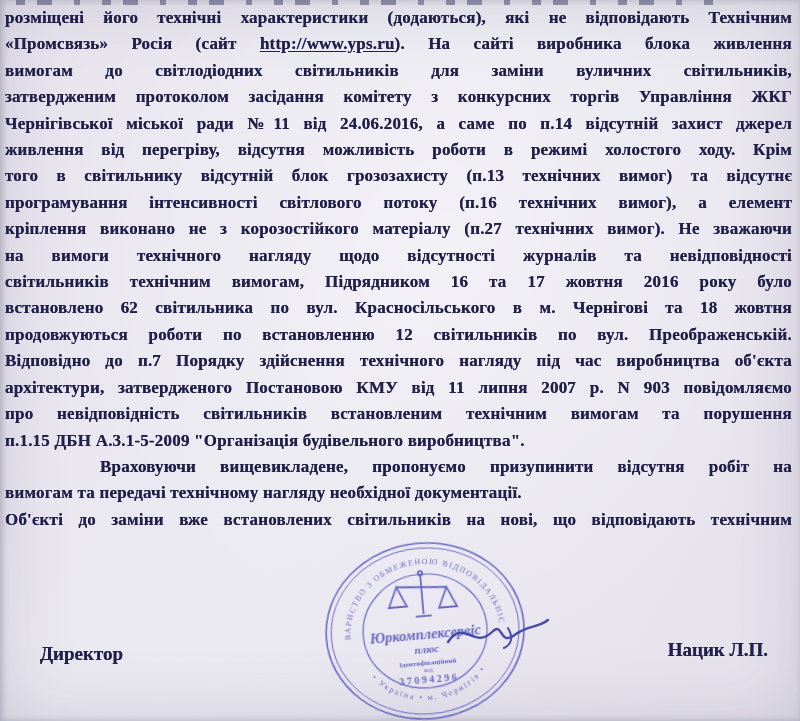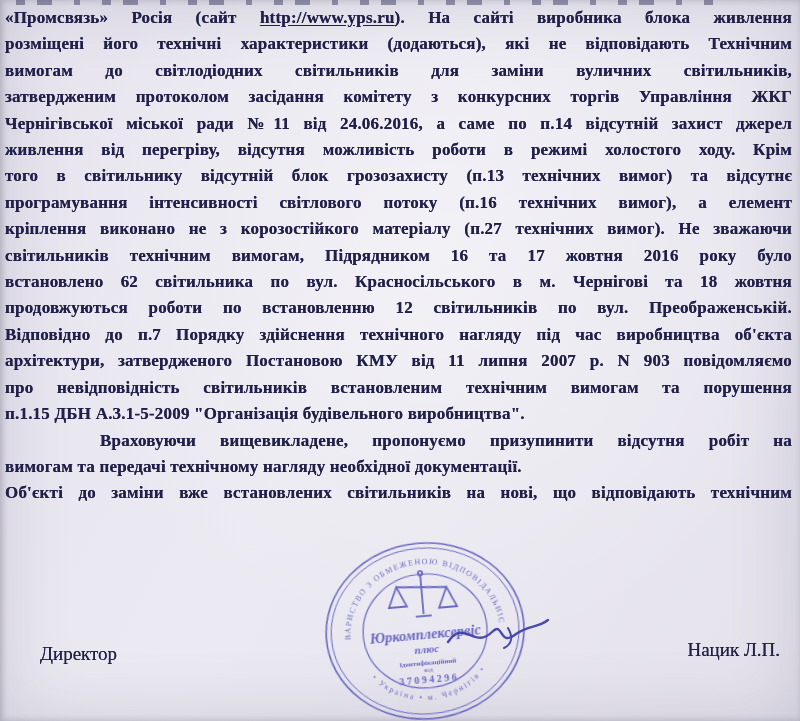--- a/index.html
+++ b/index.html
@@ -25,49 +25,50 @@
     position:absolute;top:5px;left:5px;right:8px;
     font-size:17px;font-weight:bold;line-height:26.4px;letter-spacing:.2px;
     text-shadow:0 0 .6px rgba(28,28,70,.85);
   }
   .line{text-align:justify;text-align-last:justify;}
   .line.left{text-align:left;text-align-last:left;}
   .url{text-decoration:underline;text-underline-offset:2px;}
   .sig-row{
     position:absolute;top:643px;left:40px;right:16px;
     display:flex;justify-content:space-between;align-items:flex-start;
-    font-size:19px;font-weight:normal;text-shadow:0 0 .6px rgba(28,28,70,.85);
+    font-size:19px;font-weight:bold;text-shadow:0 0 .6px rgba(28,28,70,.85);
   }
-  .sig-row .name{margin-right:4px;margin-top:-4px;}
+  .sig-row .name{margin-right:16px;margin-top:-4px;}
   .stamp{
     position:absolute;left:320px;top:538px;width:210px;height:184px;
     transform:rotate(-5deg);
     filter:blur(.35px);
     opacity:.82;
   }
   .stamp text{font-family:"Liberation Serif", serif;}
   .sig-overlay{position:absolute;left:438px;top:598px;width:120px;height:72px;opacity:.9;}
 </style>
 </head>
 <body>
 
 <div class="page">
 
   <div class="remnant"></div>
 
   <div class="doc-text" id="doc-text">
+      <div class="line">розміщені його технічні характеристики (додаються), які не відповідають Технічним</div>
       <div class="line"><span>«Промсвязь» Росія (сайт </span><span class="url">http://www.yps.ru</span><span>). На сайті виробника блока живлення</span></div>
-      <div class="line">розміщені його технічні характеристики (додаються), які не відповідають Технічним</div>
       <div class="line">вимогам до світлодіодних світильників для заміни вуличних світильників,</div>
       <div class="line">затвердженим протоколом засідання комітету з конкурсних торгів Управління ЖКГ</div>
       <div class="line">Чернігівської міської ради №11 від 24.06.2016, а саме по п.14 відсутній захист джерел</div>
       <div class="line">живлення від перегріву, відсутня можливість роботи в режимі холостого ходу. Крім</div>
       <div class="line">того в світильнику відсутній блок грозозахисту (п.13 технічних вимог) та відсутнє</div>
       <div class="line">програмування інтенсивності світлового потоку (п.16 технічних вимог), а елемент</div>
       <div class="line">кріплення виконано не з корозостійкого матеріалу (п.27 технічних вимог). Не зважаючи</div>
+      <div class="line">на вимоги технічного нагляду щодо відсутності журналів та невідповідності</div>
       <div class="line">світильників технічним вимогам, Підрядником 16 та 17 жовтня 2016 року було</div>
       <div class="line">встановлено 62 світильника по вул. Красносільського в м. Чернігові та 18 жовтня</div>
       <div class="line">продовжуються роботи по встановленню 12 світильників по вул. Преображенській.</div>
       <div class="line">Відповідно до п.7 Порядку здійснення технічного нагляду під час виробництва об'єкта</div>
       <div class="line">архітектури, затвердженого Постановою КМУ від 11 липня 2007 р. N 903 повідомляємо</div>
       <div class="line">про невідповідність світильників встановленим технічним вимогам та порушення</div>
       <div class="line left">п.1.15 ДБН А.3.1-5-2009 "Організація будівельного виробництва".</div>
       <div class="line" style="text-indent: 95px;">Враховуючи вищевикладене, пропонуємо призупинити відсутня робіт на</div>
       <div class="line left">вимогам та передачі технічному нагляду необхідної документації.</div>
       <div class="line">Об'єкті до заміни вже встановлених світильників на нові, що відповідають технічним</div>

